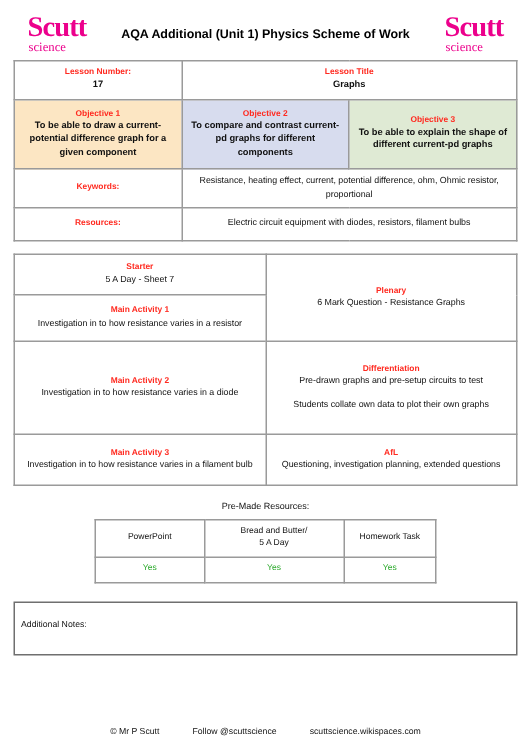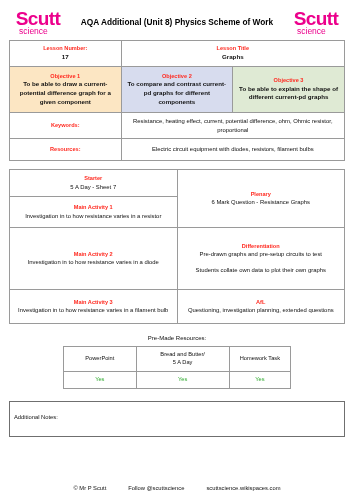--- a/index.html
+++ b/index.html
@@ -29,20 +29,21 @@
     align-items: center;
     justify-content: space-between;
     padding: 4px 9px 0 9px;
     box-sizing: border-box;
   }
   .logo {
     width: 58px;
     text-align: center;
     line-height: 1;
     user-select: none;
+    font-family: Liberation Serif, serif;
   }
   .logo-main {
     font-size: 19px;
     font-weight: bold;
     color: #ec008c;
     letter-spacing: -0.6px;
     display: block;
   }
   .logo-sub {
     font-size: 8.5px;
@@ -193,21 +194,21 @@
 </head>
 <body>
 
 <div class="page">
 
   <div class="header">
     <div class="logo">
       <span class="logo-main">Scutt</span>
       <span class="logo-sub">science</span>
     </div>
-    <div class="doc-title">AQA Additional (Unit 8) Physics Scheme of Work</div>
+    <div class="doc-title">AQA Additional (Unit 1) Physics Scheme of Work</div>
     <div class="logo">
       <span class="logo-main">Scutt</span>
       <span class="logo-sub">science</span>
     </div>
   </div>
 
   <div class="wrap-top">
     <table class="tbl">
       <colgroup>
         <col style="width:33.3%">

